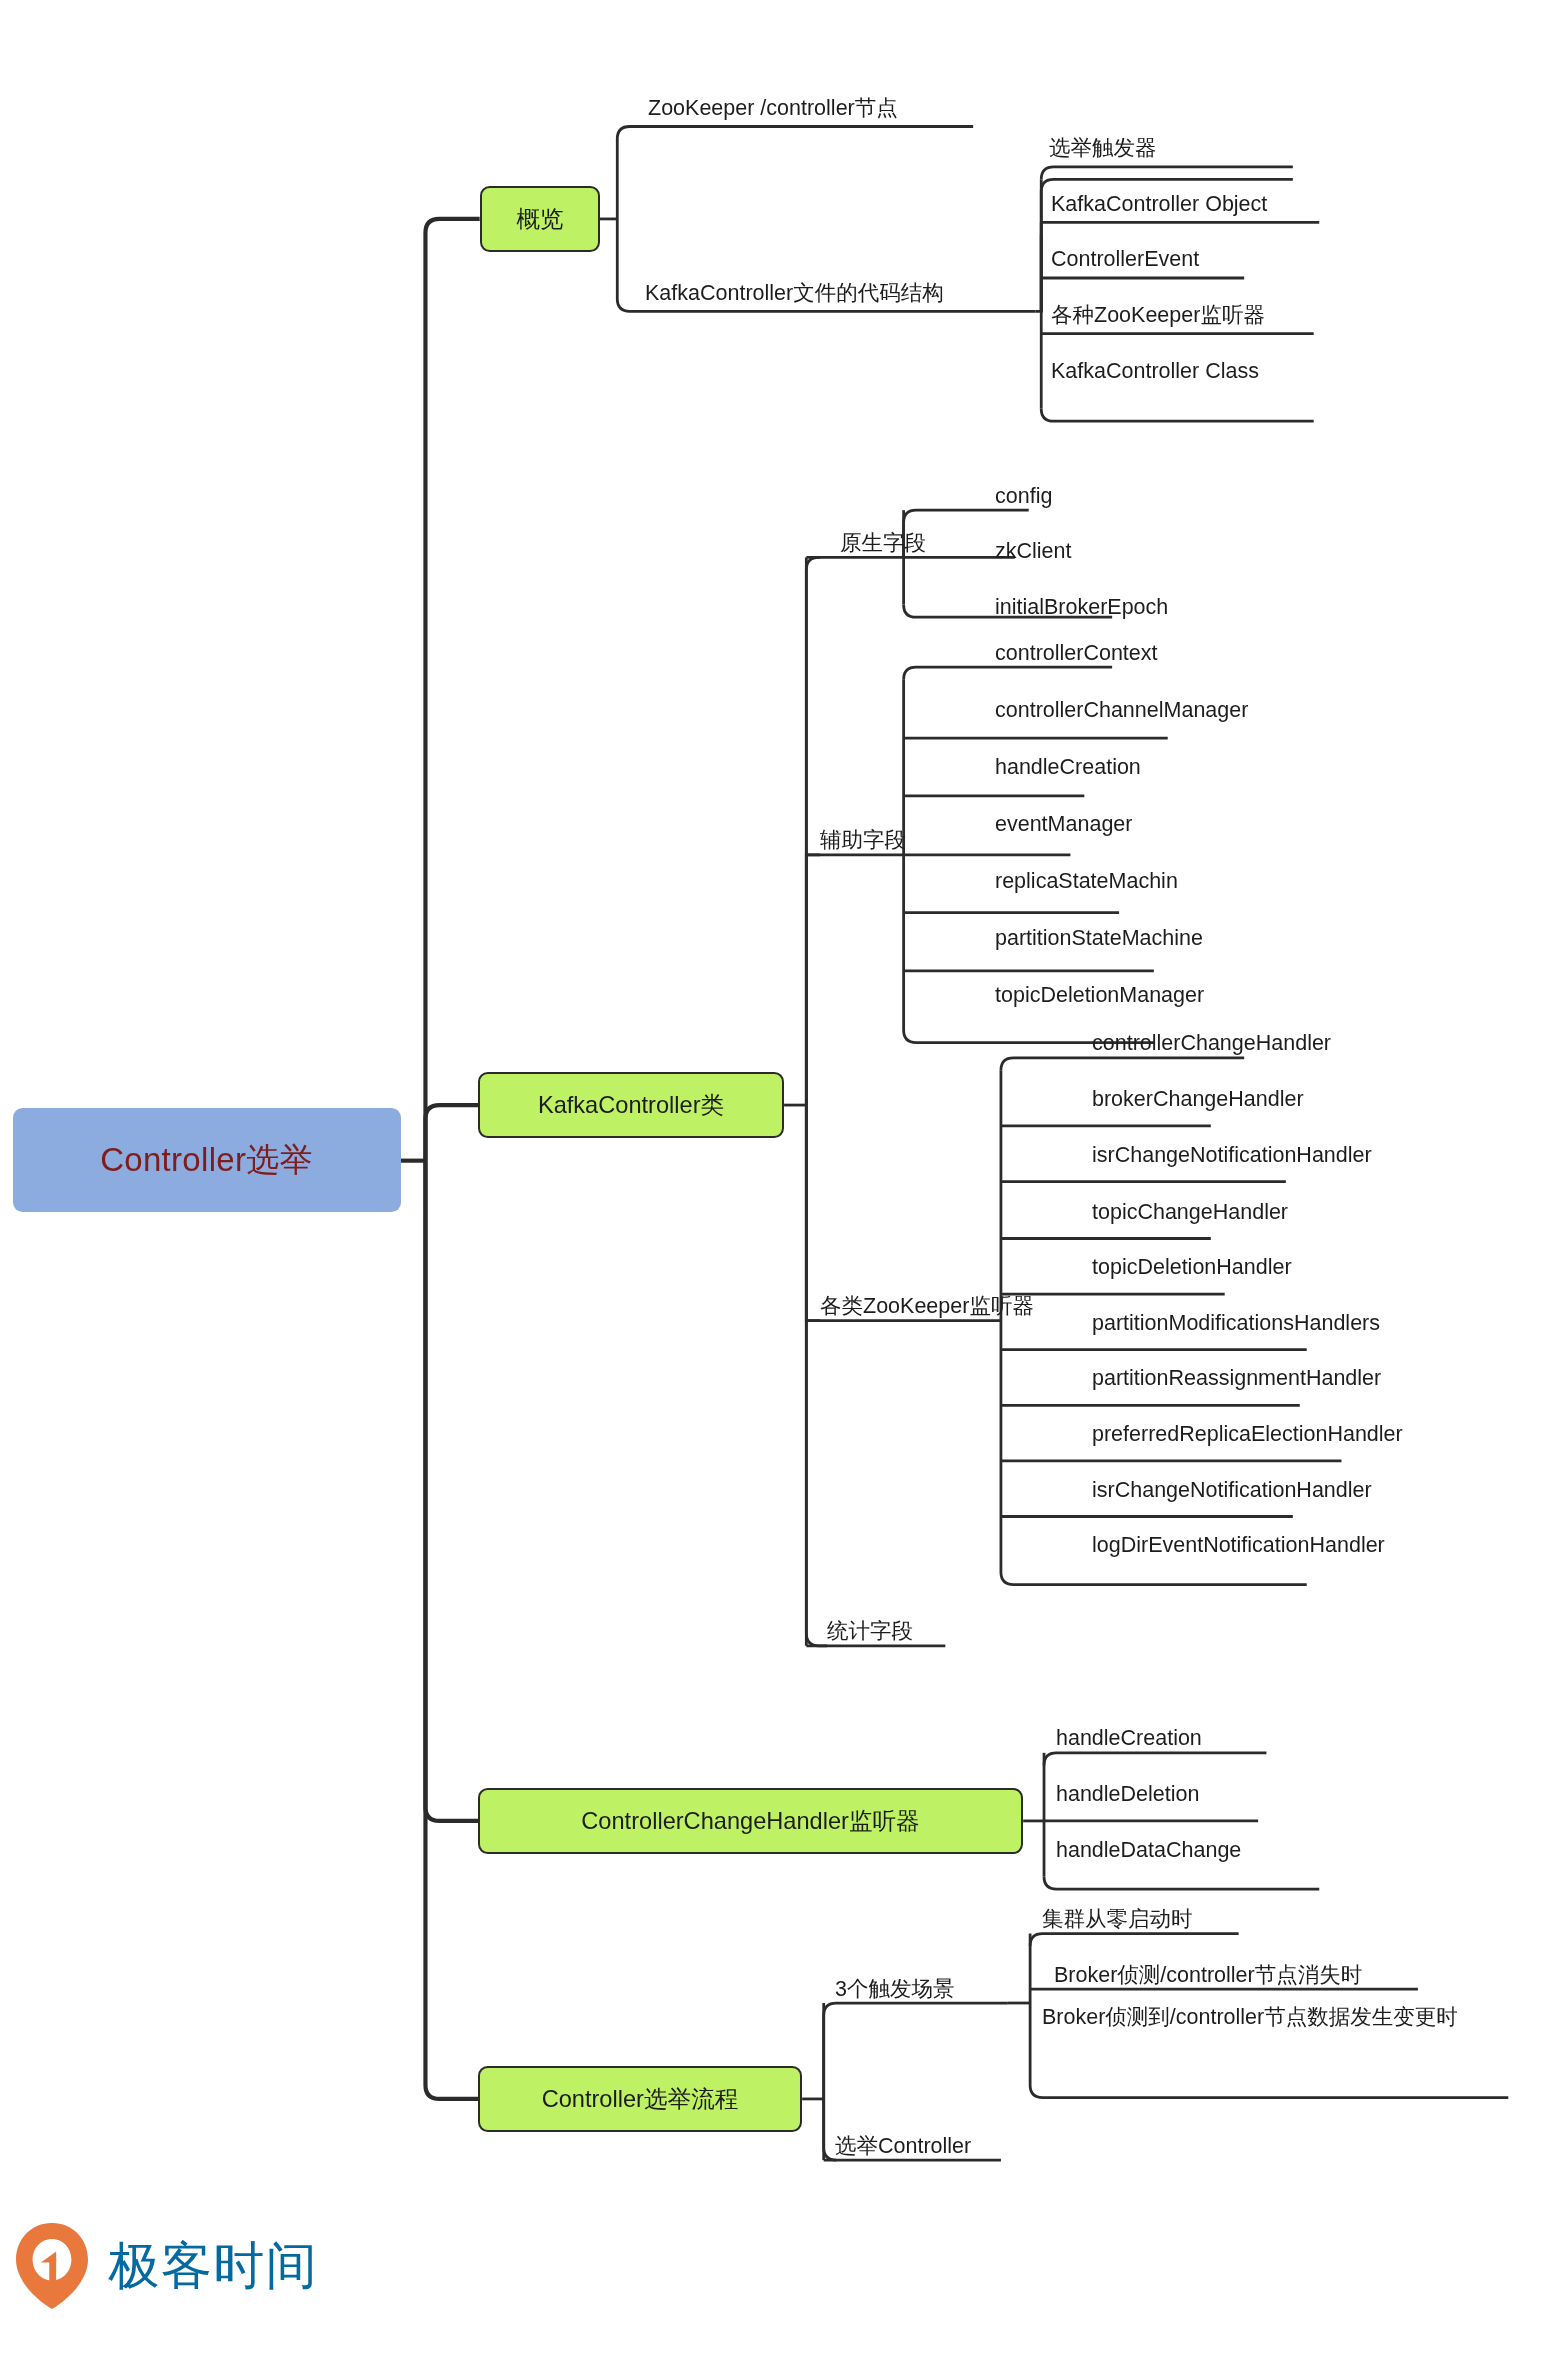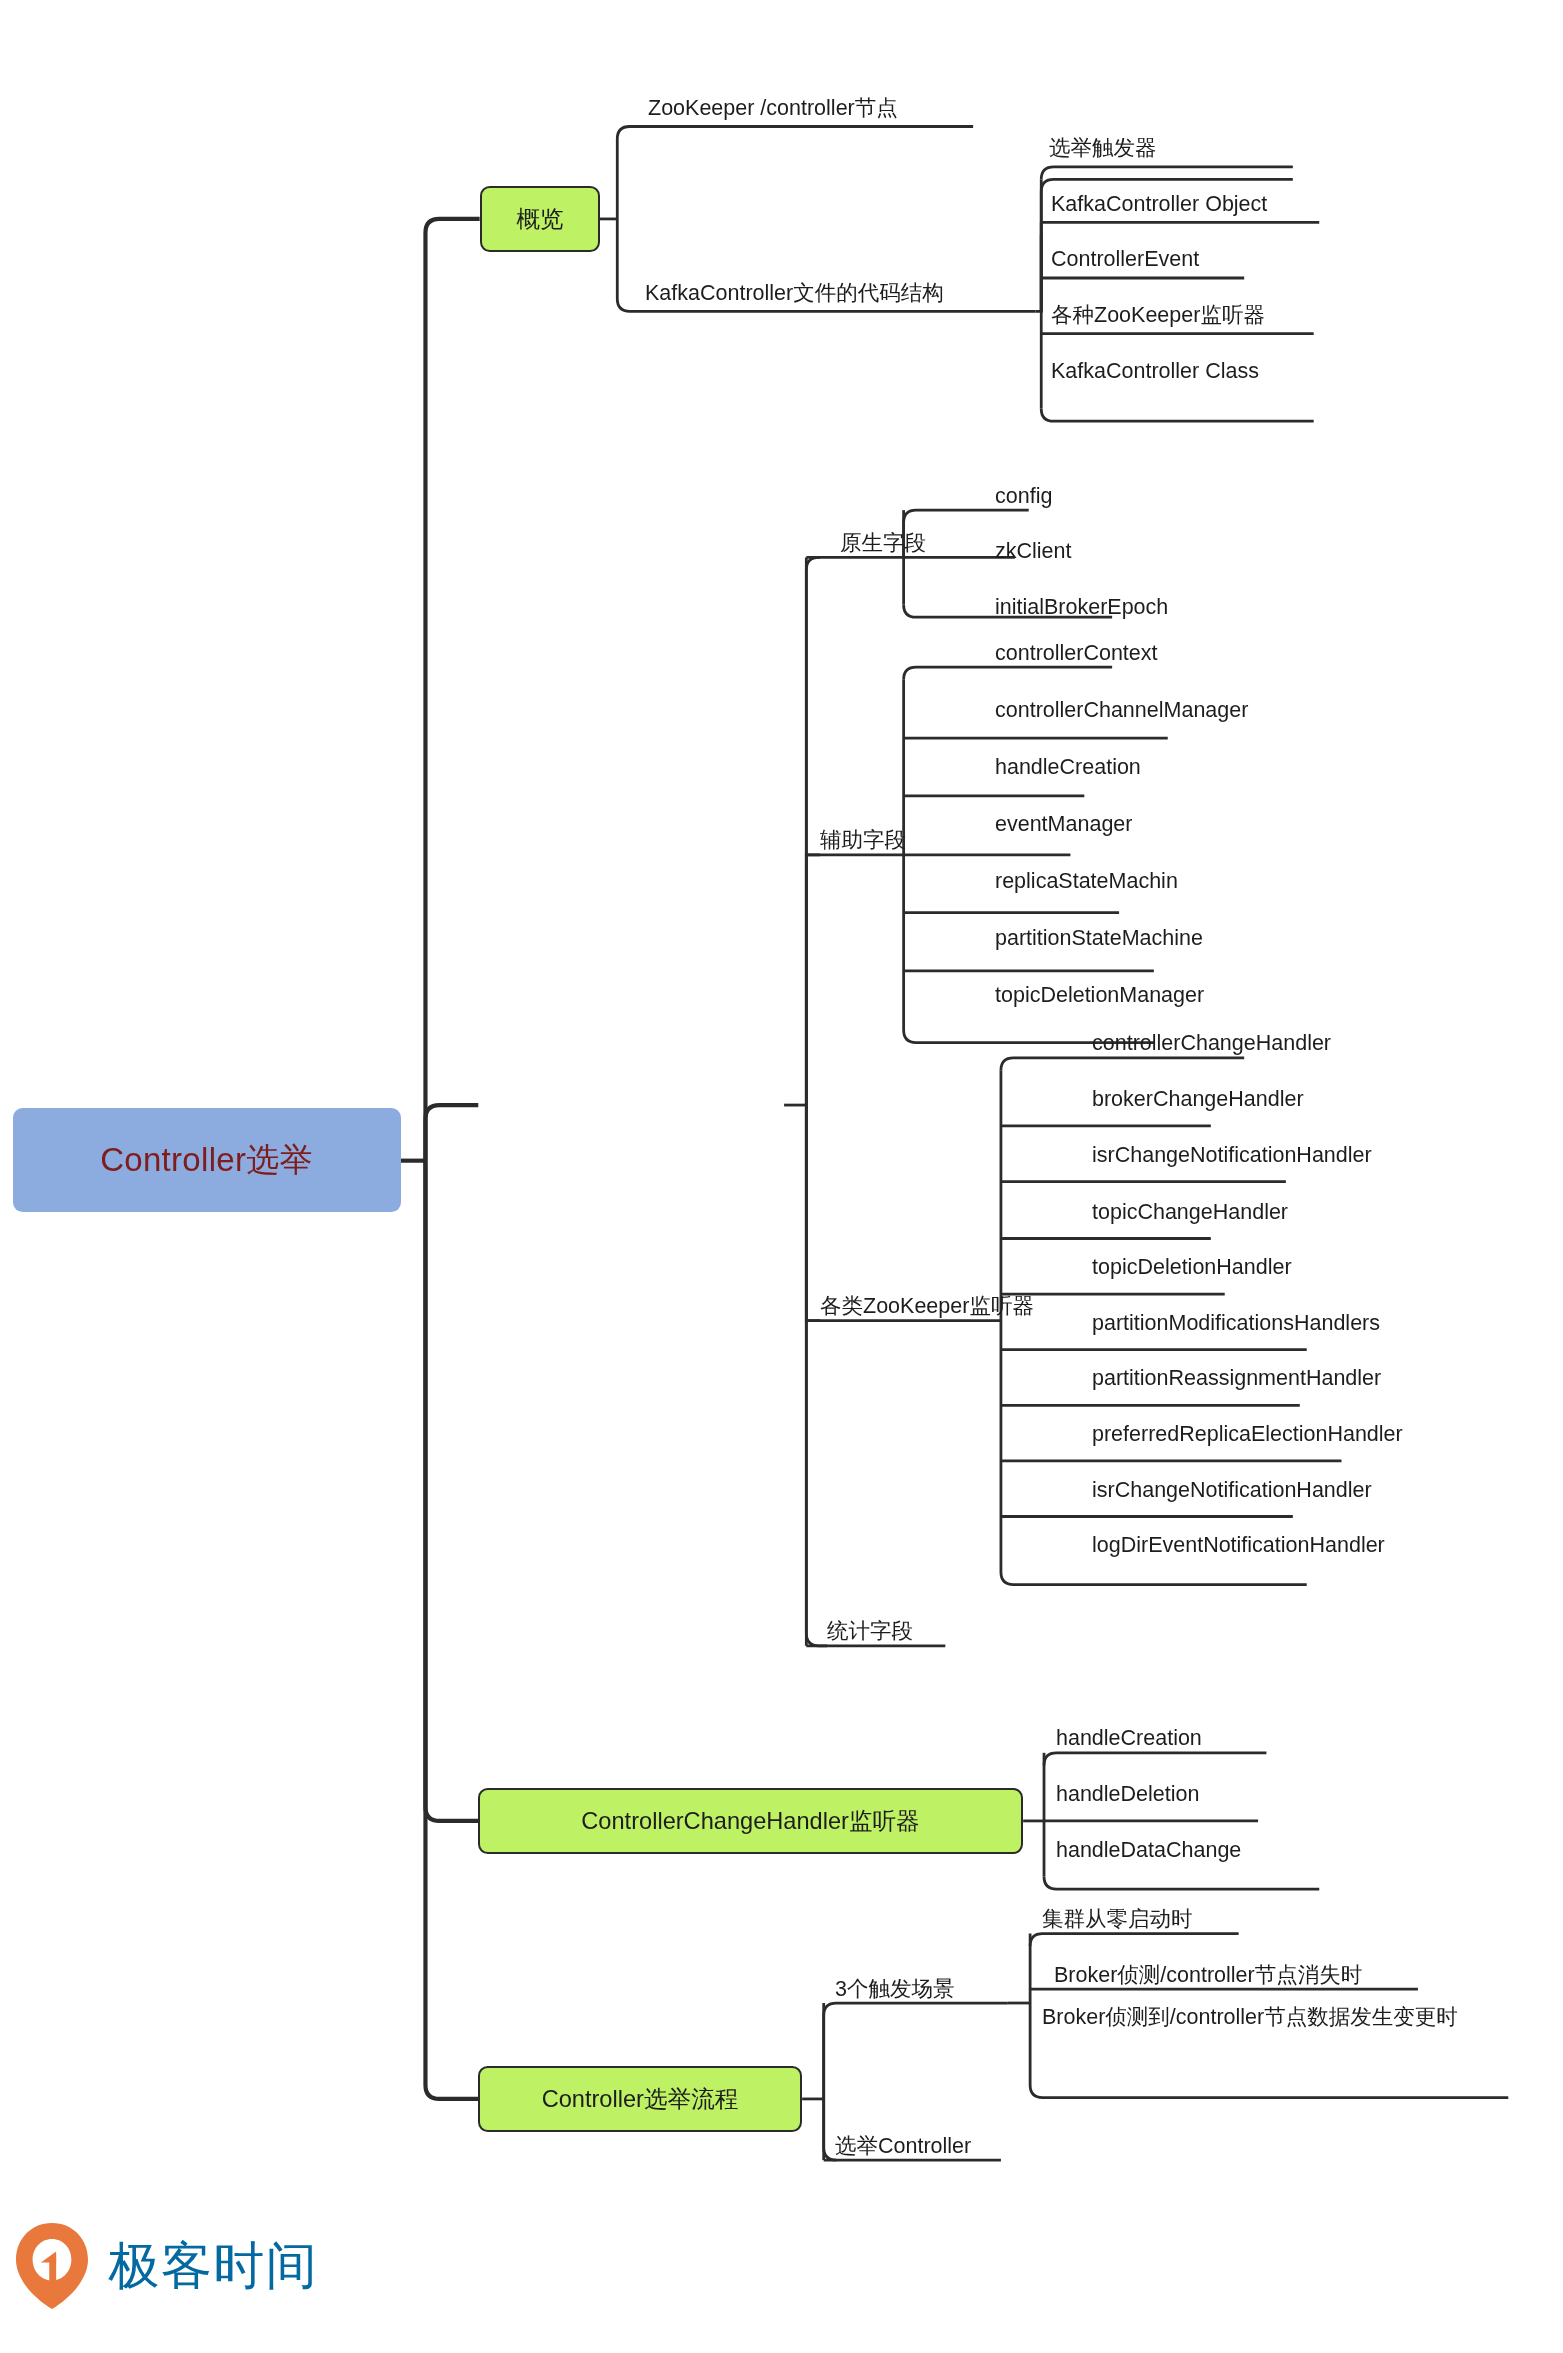--- a/index.html
+++ b/index.html
@@ -133,20 +133,21 @@
   <div class="node leaf" style="left:648px;top:82px;width:361px;height:40px;">ZooKeeper /controller节点</div>
 
   <div class="node leaf" style="left:645px;top:267px;width:403px;height:40px;">KafkaController文件的代码结构</div>
 
   <div class="node leaf" style="left:1049px;top:122px;width:292px;height:40px;">选举触发器</div>
   <div class="node leaf" style="left:1051px;top:178px;width:292px;height:40px;">KafkaController Object</div>
   <div class="node leaf" style="left:1051px;top:233px;width:292px;height:40px;">ControllerEvent</div>
   <div class="node leaf" style="left:1051px;top:289px;width:306px;height:40px;">各种ZooKeeper监听器</div>
   <div class="node leaf" style="left:1051px;top:345px;width:292px;height:40px;">KafkaController Class</div>
 
+  <div class="node branch" style="left:478px;top:1072px;width:306px;height:66px;">KafkaController类</div>
 
   <div class="node leaf" style="left:840px;top:517px;width:174px;height:40px;">原生字段</div>
   <div class="node leaf" style="left:995px;top:470px;width:208px;height:40px;">config</div>
   <div class="node leaf" style="left:995px;top:525px;width:208px;height:40px;">zkClient</div>
   <div class="node leaf" style="left:995px;top:581px;width:292px;height:40px;">initialBrokerEpoch</div>
 
   <div class="node leaf" style="left:820px;top:814px;width:174px;height:40px;">辅助字段</div>
   <div class="node leaf" style="left:995px;top:627px;width:292px;height:40px;">controllerContext</div>
   <div class="node leaf" style="left:995px;top:684px;width:347px;height:40px;">controllerChannelManager</div>
   <div class="node leaf" style="left:995px;top:741px;width:292px;height:40px;">handleCreation</div>

